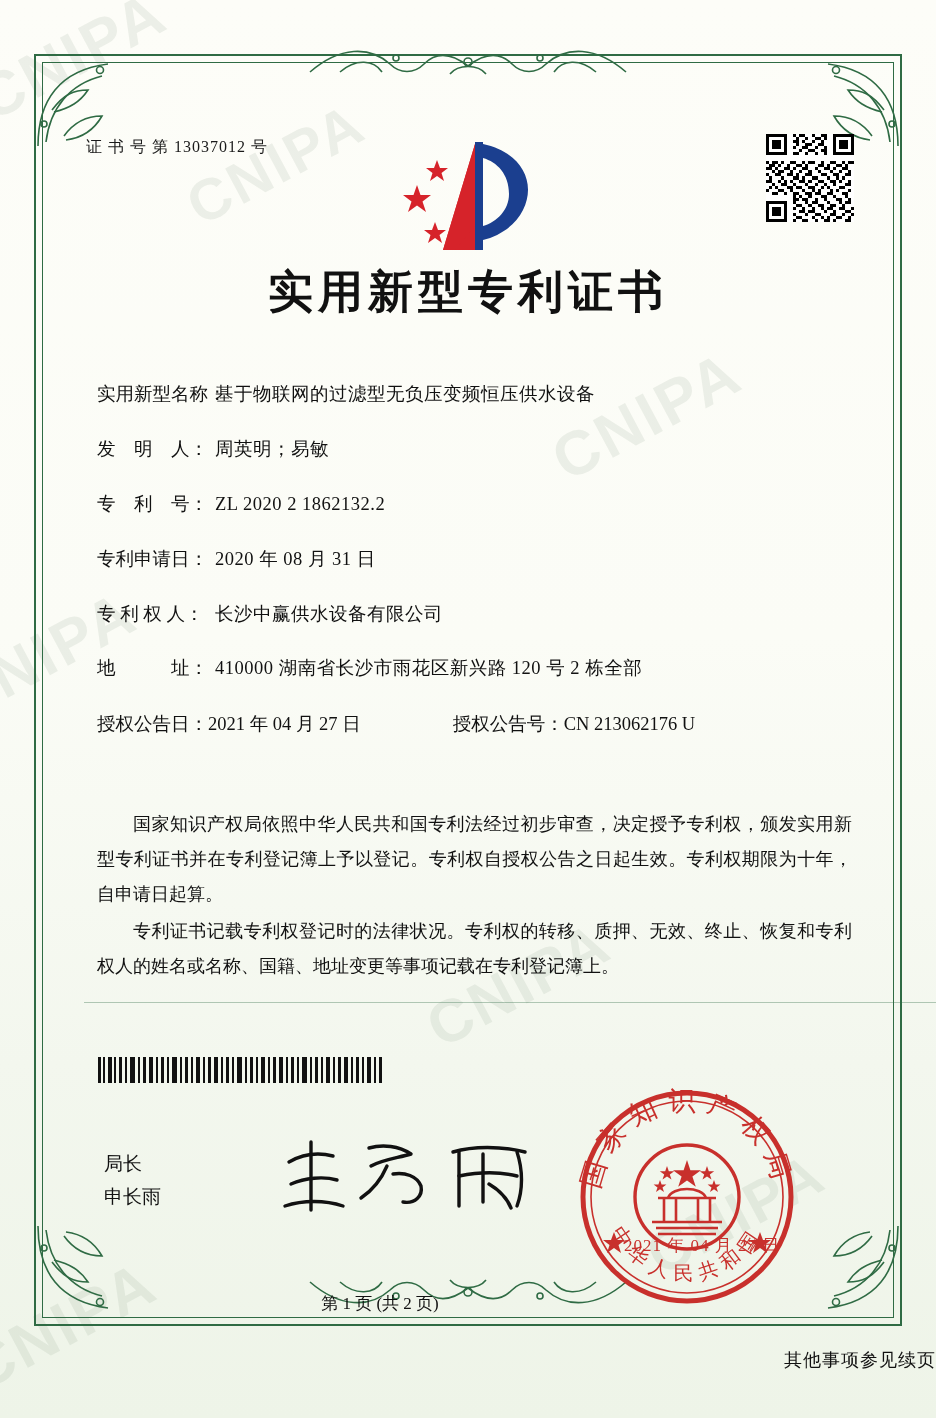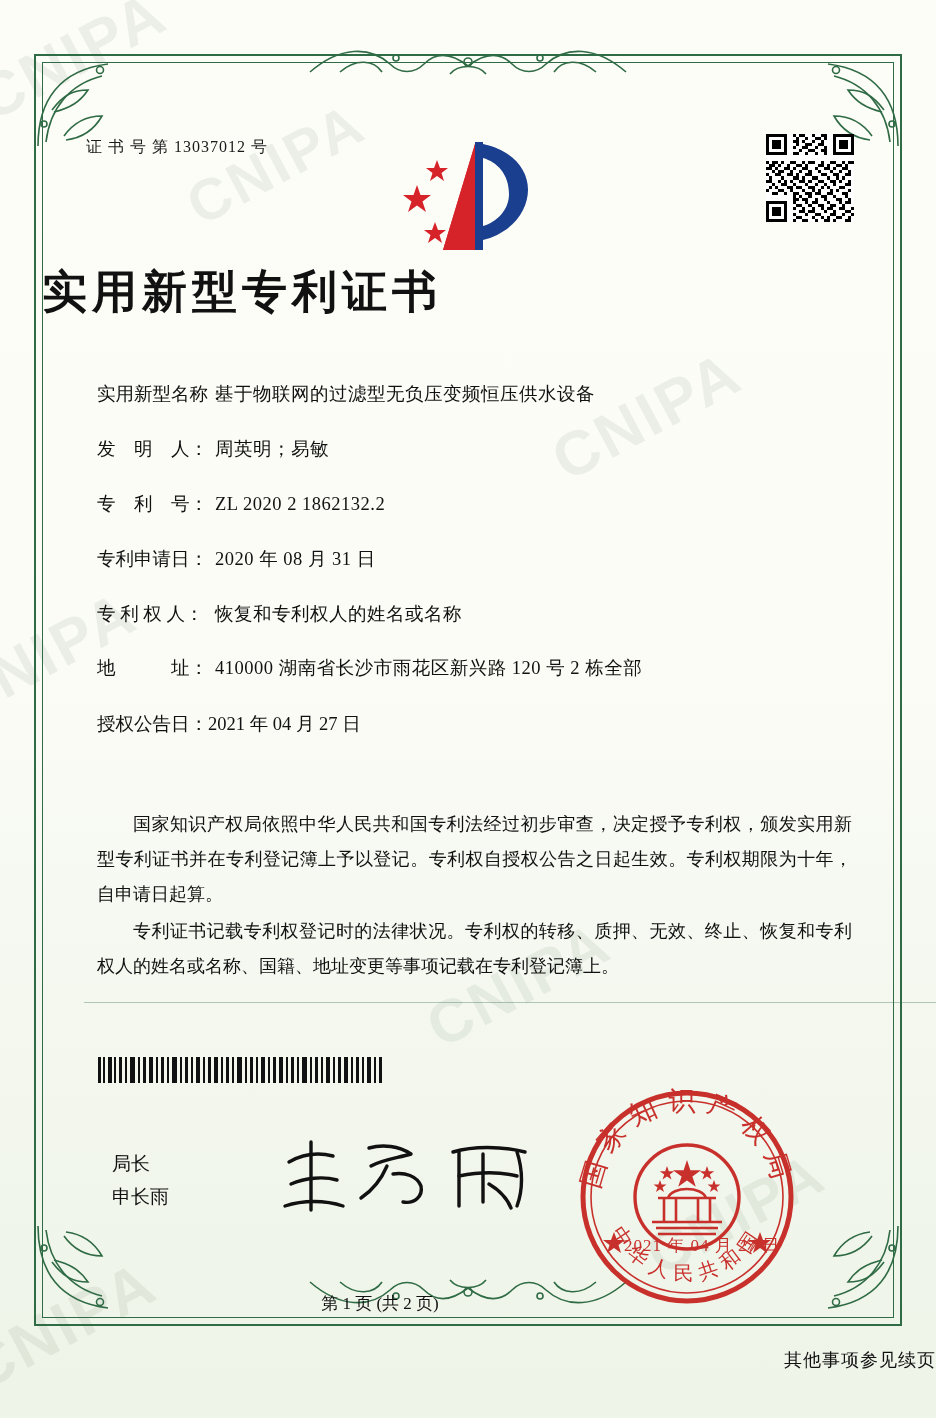--- a/index.html
+++ b/index.html
@@ -106,21 +106,21 @@
     width: 88px;
     height: 88px;
     background: #fff;
   }
 
   .title {
     position: absolute;
     top: 200px;
     left: 0;
     width: 852px;
-    text-align: left;
+    text-align: center;
     font-size: 45px;
     font-weight: 700;
     letter-spacing: 5px;
     color: #111;
     font-family: "DejaVu Serif", "Liberation Serif", serif;
   }
 
   .fields {
     position: absolute;
     left: 55px;
@@ -173,21 +173,21 @@
   .barcode {
     position: absolute;
     left: 56px;
     top: 995px;
     width: 285px;
     height: 26px;
   }
 
   .director-label {
     position: absolute;
-    left: 70px;
+    left: 62px;
     top: 1085px;
     font-size: 19px;
     color: #111;
     line-height: 1.75;
   }
 
   .signature {
     position: absolute;
     left: 235px;
     top: 1070px;
@@ -540,29 +540,32 @@
       <div class="field">
         <span class="flabel">发　明　人：</span><span class="fval">周英明；易敏</span>
       </div>
       <div class="field">
         <span class="flabel">专　利　号：</span><span class="fval">ZL 2020 2 1862132.2</span>
       </div>
       <div class="field">
         <span class="flabel">专利申请日：</span><span class="fval">2020 年 08 月 31 日</span>
       </div>
       <div class="field">
-        <span class="flabel">专 利 权 人：</span><span class="fval">恢复和专利权人的姓名或名称</span>
+        <span class="flabel">专 利 权 人：</span><span class="fval">长沙中赢供水设备有限公司</span>
       </div>
       <div class="field">
         <span class="flabel">地　　　址：</span><span class="fval">410000 湖南省长沙市雨花区新兴路 120 号 2 栋全部</span>
       </div>
 
       <div class="field-row">
         <div>
           <span>授权公告日：</span><span>2021 年 04 月 27 日</span>
+        </div>
+        <div class="col2">
+          <span>授权公告号：</span><span>CN 213062176 U</span>
         </div>
       </div>
     </div>
 
     <div class="paragraphs">
       <p>国家知识产权局依照中华人民共和国专利法经过初步审查，决定授予专利权，颁发实用新型专利证书并在专利登记簿上予以登记。专利权自授权公告之日起生效。专利权期限为十年，自申请日起算。</p>
       <p>专利证书记载专利权登记时的法律状况。专利权的转移、质押、无效、终止、恢复和专利权人的姓名或名称、国籍、地址变更等事项记载在专利登记簿上。</p>
     </div>
 
     <div class="sep"></div>

